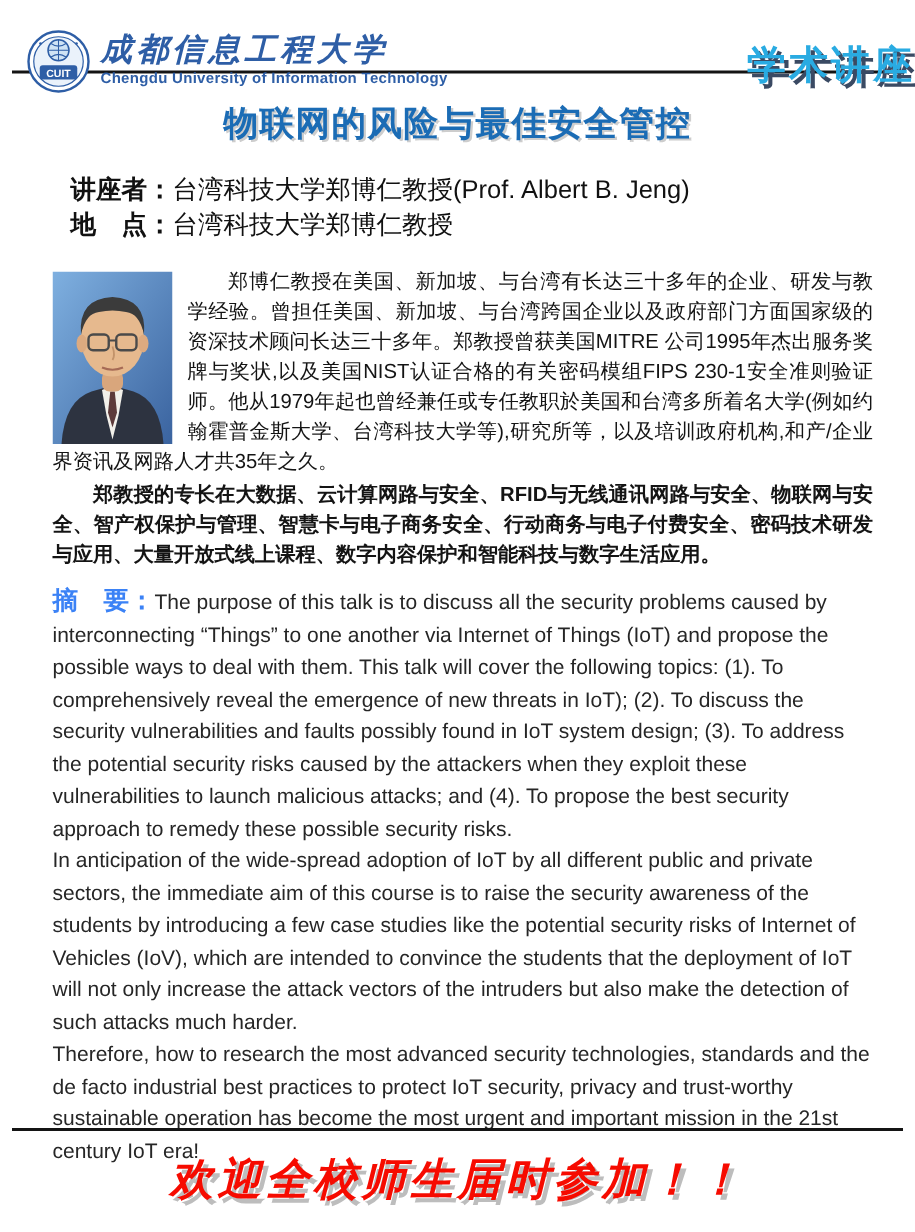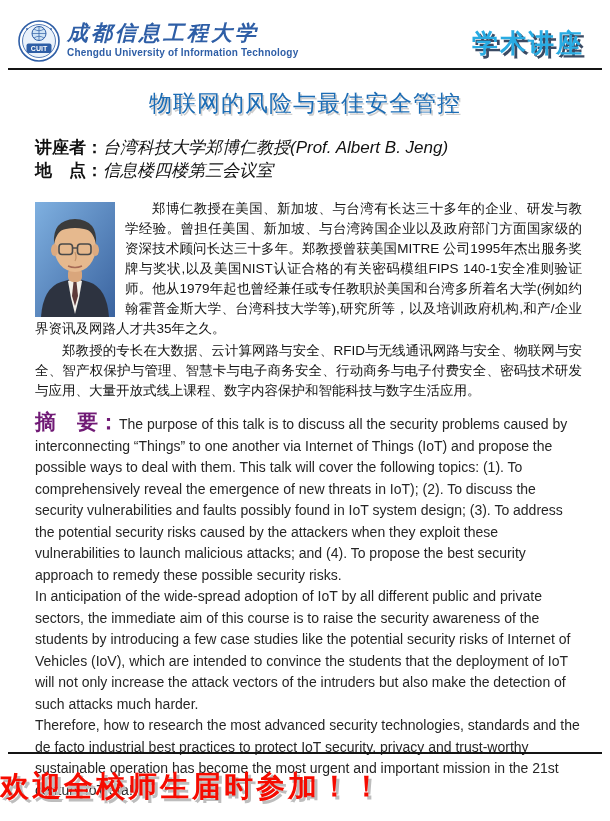--- a/index.html
+++ b/index.html
@@ -8,21 +8,21 @@
     position:relative;
     background:#ffffff;
     font-family:"Liberation Sans", sans-serif;
     color:#1a1a1a;
     overflow:hidden;
   }
 
   
   .header {
     position:relative;
-    height:68px;
+    height:47px;
     padding:20px 14px 0 18px;
   }
   .brand { display:flex; align-items:flex-start; gap:7px; }
   .logo-svg { width:42px; height:42px; display:block; }
   .brand-text { padding-top:1px; }
   .uni-cn {
     font-family:"DejaVu Serif", serif;
     font-style:italic;
     font-weight:bold;
     font-size:21px;
@@ -34,85 +34,86 @@
   .uni-en {
     font-size:10px;
     font-weight:bold;
     color:#2e5ea6;
     letter-spacing:0.2px;
     margin-top:2px;
     white-space:nowrap;
   }
   .badge {
     position:absolute;
-    right:26px;
+    right:0;
     top:26px;
     font-size:26px;
     font-weight:900;
     letter-spacing:2px;
     color:#29abe2;
     text-shadow:3px 3px 0 #3a4a63;
     white-space:nowrap;
   }
   .rule {
     border:none;
     border-top:2px solid #141414;
     margin:0 8px;
   }
 
   
   .title {
     margin-top:18px;
     text-align:center;
     font-size:23px;
-    font-weight:400;
+    font-weight:700;
     color:#1b6cb5;
     letter-spacing:1px;
     text-shadow:1.5px 1.5px 0 #cdcdcd;
   }
 
   
   .info { margin:17px 30px 0 35px; }
   .info-row { font-size:17px; line-height:23px; }
-  .info-label { font-weight:bold; color:#111; }
-  .info-value { color:#111;font-style:italic; }
+  .info-label { font-weight:bold; color:#111;margin-left:12px; }
+  .info-value { color:#111; }
 
   
   .bio { margin:17px 28px 0 35px; font-size:13.5px; line-height:20px; color:#141414; }
   .photo {
     float:left;
     width:80px; height:115px;
     margin:3px 10px 2px 0;
     display:block;
   }
   .bio p { text-indent:2em; text-align:justify; }
-  .bio p + p { margin-top:2px; }
+  .bio p + p { margin-top:2px;font-weight:bold; }
 
   
   .abstract {
     margin:10px 28px 0 35px;
     font-size:14px;
     line-height:21.5px;
     color:#262626;
   }
   .abstract-label {
     font-weight:bold;
-    color:#701a75;
-    font-size:21px;
+    color:#3b82f6;
+    font-size:17px;
   }
   .abstract p + p { margin-top:0; }
 
   
   .footer {
     position:absolute;
     left:0; right:0; bottom:0;
     height:69px;
     display:flex;
     align-items:center;
-    justify-content:flex-start;
+    justify-content:center;
+    font-style:italic;
   }
   .footer::before {
     content:"";
     position:absolute;
     top:0; left:8px; right:8px;
     border-top:2px solid #141414;
   }
   .footer-text {
     font-size:29px;
     font-weight:900;
@@ -145,21 +146,21 @@
 </div>
 <hr class="rule">
 
 <div class="title">物联网的风险与最佳安全管控</div>
 
 <div class="info">
   <div class="info-row">
     <span class="info-label">讲座者：</span><span class="info-value">台湾科技大学郑博仁教授(Prof. Albert B. Jeng)</span>
   </div>
   <div class="info-row">
-    <span class="info-label">地　点：</span><span class="info-value">信息楼四楼第三会议室</span>
+    <span class="info-label">地　点：</span><span class="info-value">台湾科技大学郑博仁教授</span>
   </div>
 </div>
 
 <div class="bio">
   <svg class="photo" viewBox="0 0 80 115">
     <defs>
       <linearGradient id="bgGrad" x1="0" y1="0" x2="1" y2="1">
         <stop offset="0" stop-color="#7fb0e0"></stop>
         <stop offset="1" stop-color="#3a639f"></stop>
       </linearGradient>
@@ -179,21 +180,21 @@
 
     <path d="M19 42 Q17 18 40 17 Q63 18 61 42 Q58 28 49 27 Q40 25 31 27 Q22 28 19 42 Z" fill="#3b3b3b"></path>
 
     <rect x="24" y="42" width="13.5" height="10.5" rx="3" fill="none" stroke="#4a4a4a" stroke-width="1.6"></rect>
     <rect x="42.5" y="42" width="13.5" height="10.5" rx="3" fill="none" stroke="#4a4a4a" stroke-width="1.6"></rect>
     <path d="M37.5 46 H42.5" stroke="#4a4a4a" stroke-width="1.4"></path>
 
     <path d="M40 50 Q42 56 40 59" fill="none" stroke="#c2936a" stroke-width="1.2"></path>
     <path d="M33 64 Q40 67 47 64" fill="none" stroke="#a66a55" stroke-width="1.4"></path>
   </svg>
-  <p>郑博仁教授在美国、新加坡、与台湾有长达三十多年的企业、研发与教学经验。曾担任美国、新加坡、与台湾跨国企业以及政府部门方面国家级的资深技术顾问长达三十多年。郑教授曾获美国MITRE 公司1995年杰出服务奖牌与奖状,以及美国NIST认证合格的有关密码模组FIPS 140-1安全准则验证师。他从1979年起也曾经兼任或专任教职於美国和台湾多所着名大学(例如约翰霍普金斯大学、台湾科技大学等),研究所等，以及培训政府机构,和产/企业界资讯及网路人才共35年之久。</p>
+  <p>郑博仁教授在美国、新加坡、与台湾有长达三十多年的企业、研发与教学经验。曾担任美国、新加坡、与台湾跨国企业以及政府部门方面国家级的资深技术顾问长达三十多年。郑教授曾获美国MITRE 公司1995年杰出服务奖牌与奖状,以及美国NIST认证合格的有关密码模组FIPS 230-1安全准则验证师。他从1979年起也曾经兼任或专任教职於美国和台湾多所着名大学(例如约翰霍普金斯大学、台湾科技大学等),研究所等，以及培训政府机构,和产/企业界资讯及网路人才共35年之久。</p>
   <p>郑教授的专长在大数据、云计算网路与安全、RFID与无线通讯网路与安全、物联网与安全、智产权保护与管理、智慧卡与电子商务安全、行动商务与电子付费安全、密码技术研发与应用、大量开放式线上课程、数字内容保护和智能科技与数字生活应用。</p>
 </div>
 
 <div class="abstract">
   <p><span class="abstract-label">摘　要：</span><span>The purpose of this talk is to discuss all the security problems caused by interconnecting “Things” to one another via Internet of Things (IoT) and propose the possible ways to deal with them. This talk will cover the following topics: (1). To comprehensively reveal the emergence of new threats in IoT); (2). To discuss the security vulnerabilities and faults possibly found in IoT system design; (3). To address the potential security risks caused by the attackers when they exploit these vulnerabilities to launch malicious attacks; and (4). To propose the best security approach to remedy these possible security risks.</span></p>
   <p>In anticipation of the wide-spread adoption of IoT by all different public and private sectors, the immediate aim of this course is to raise the security awareness of the students by introducing a few case studies like the potential security risks of Internet of Vehicles (IoV), which are intended to convince the students that the deployment of IoT will not only increase the attack vectors of the intruders but also make the detection of such attacks much harder.</p>
   <p>Therefore, how to research the most advanced security technologies, standards and the de facto industrial best practices to protect IoT security, privacy and trust-worthy sustainable operation has become the most urgent and important mission in the 21st  century IoT era!</p>
 </div>
 
 <div class="footer">

